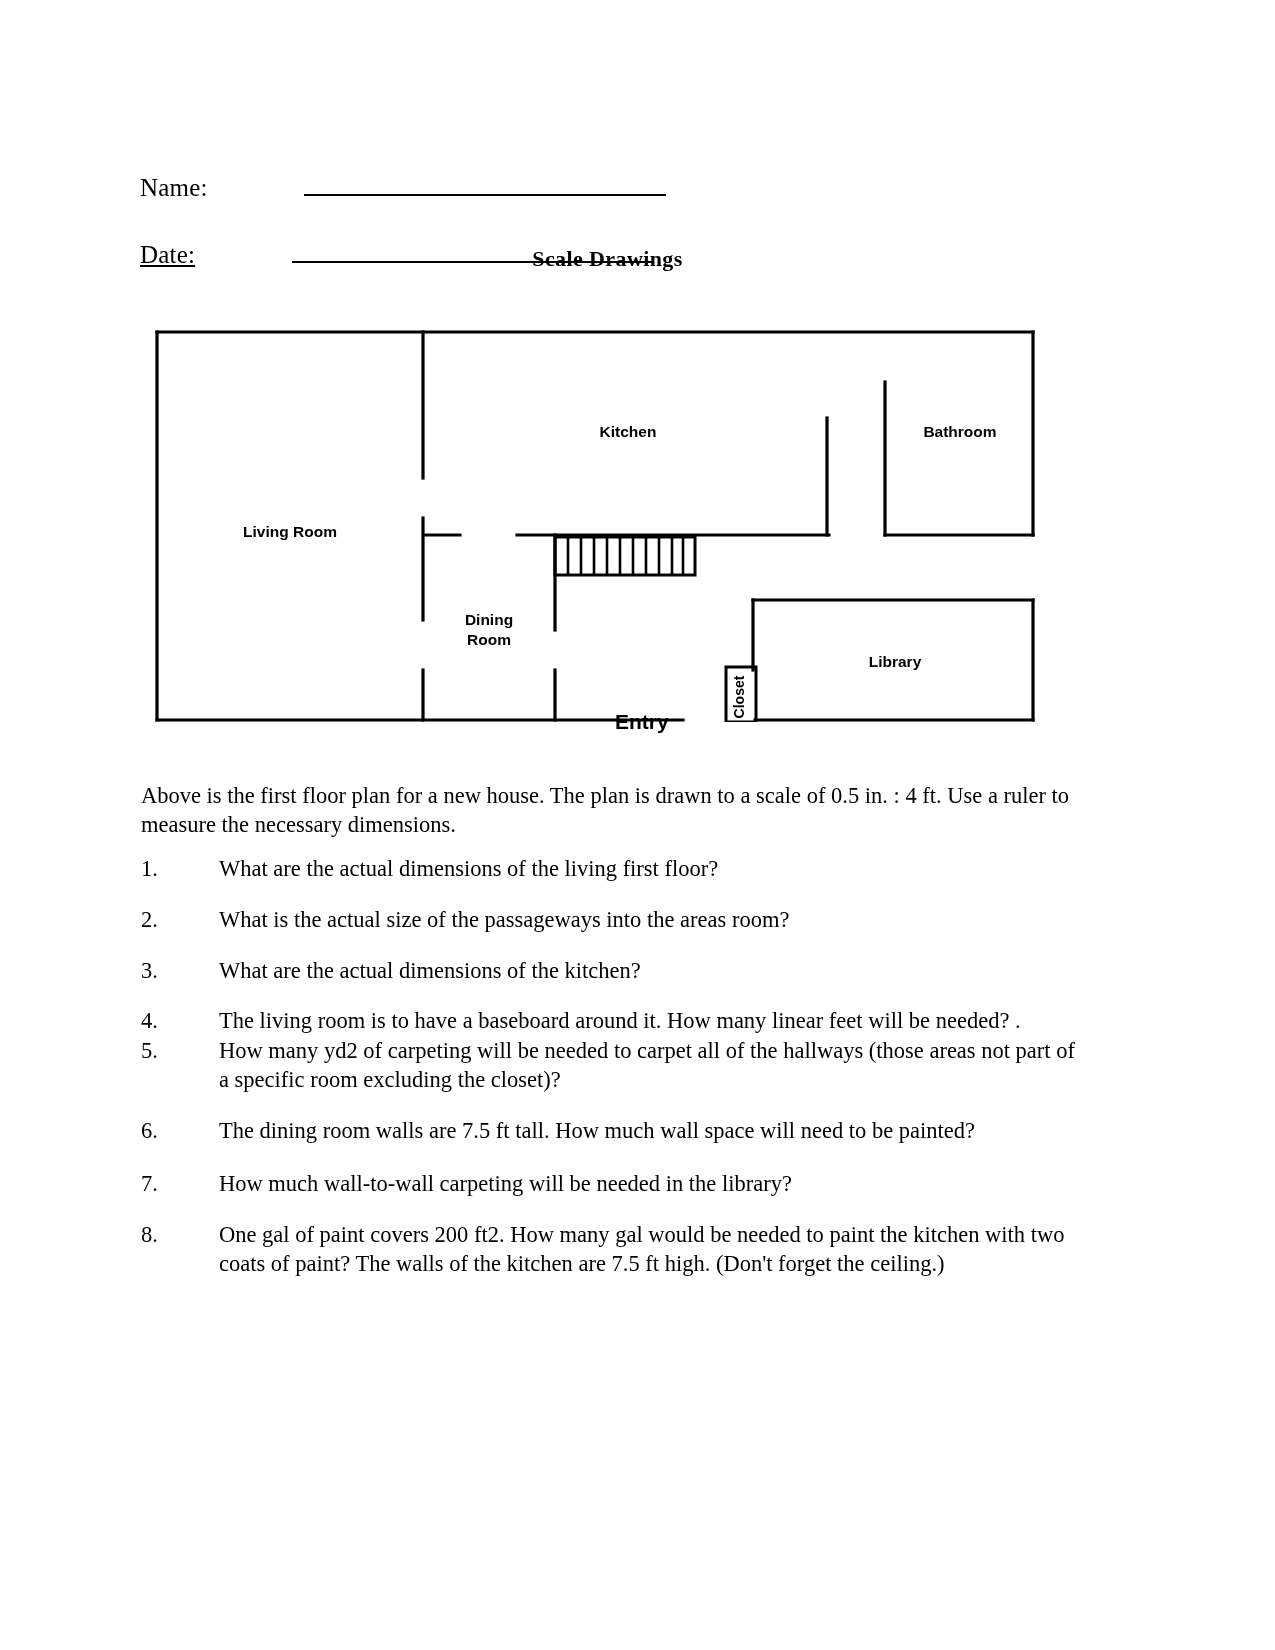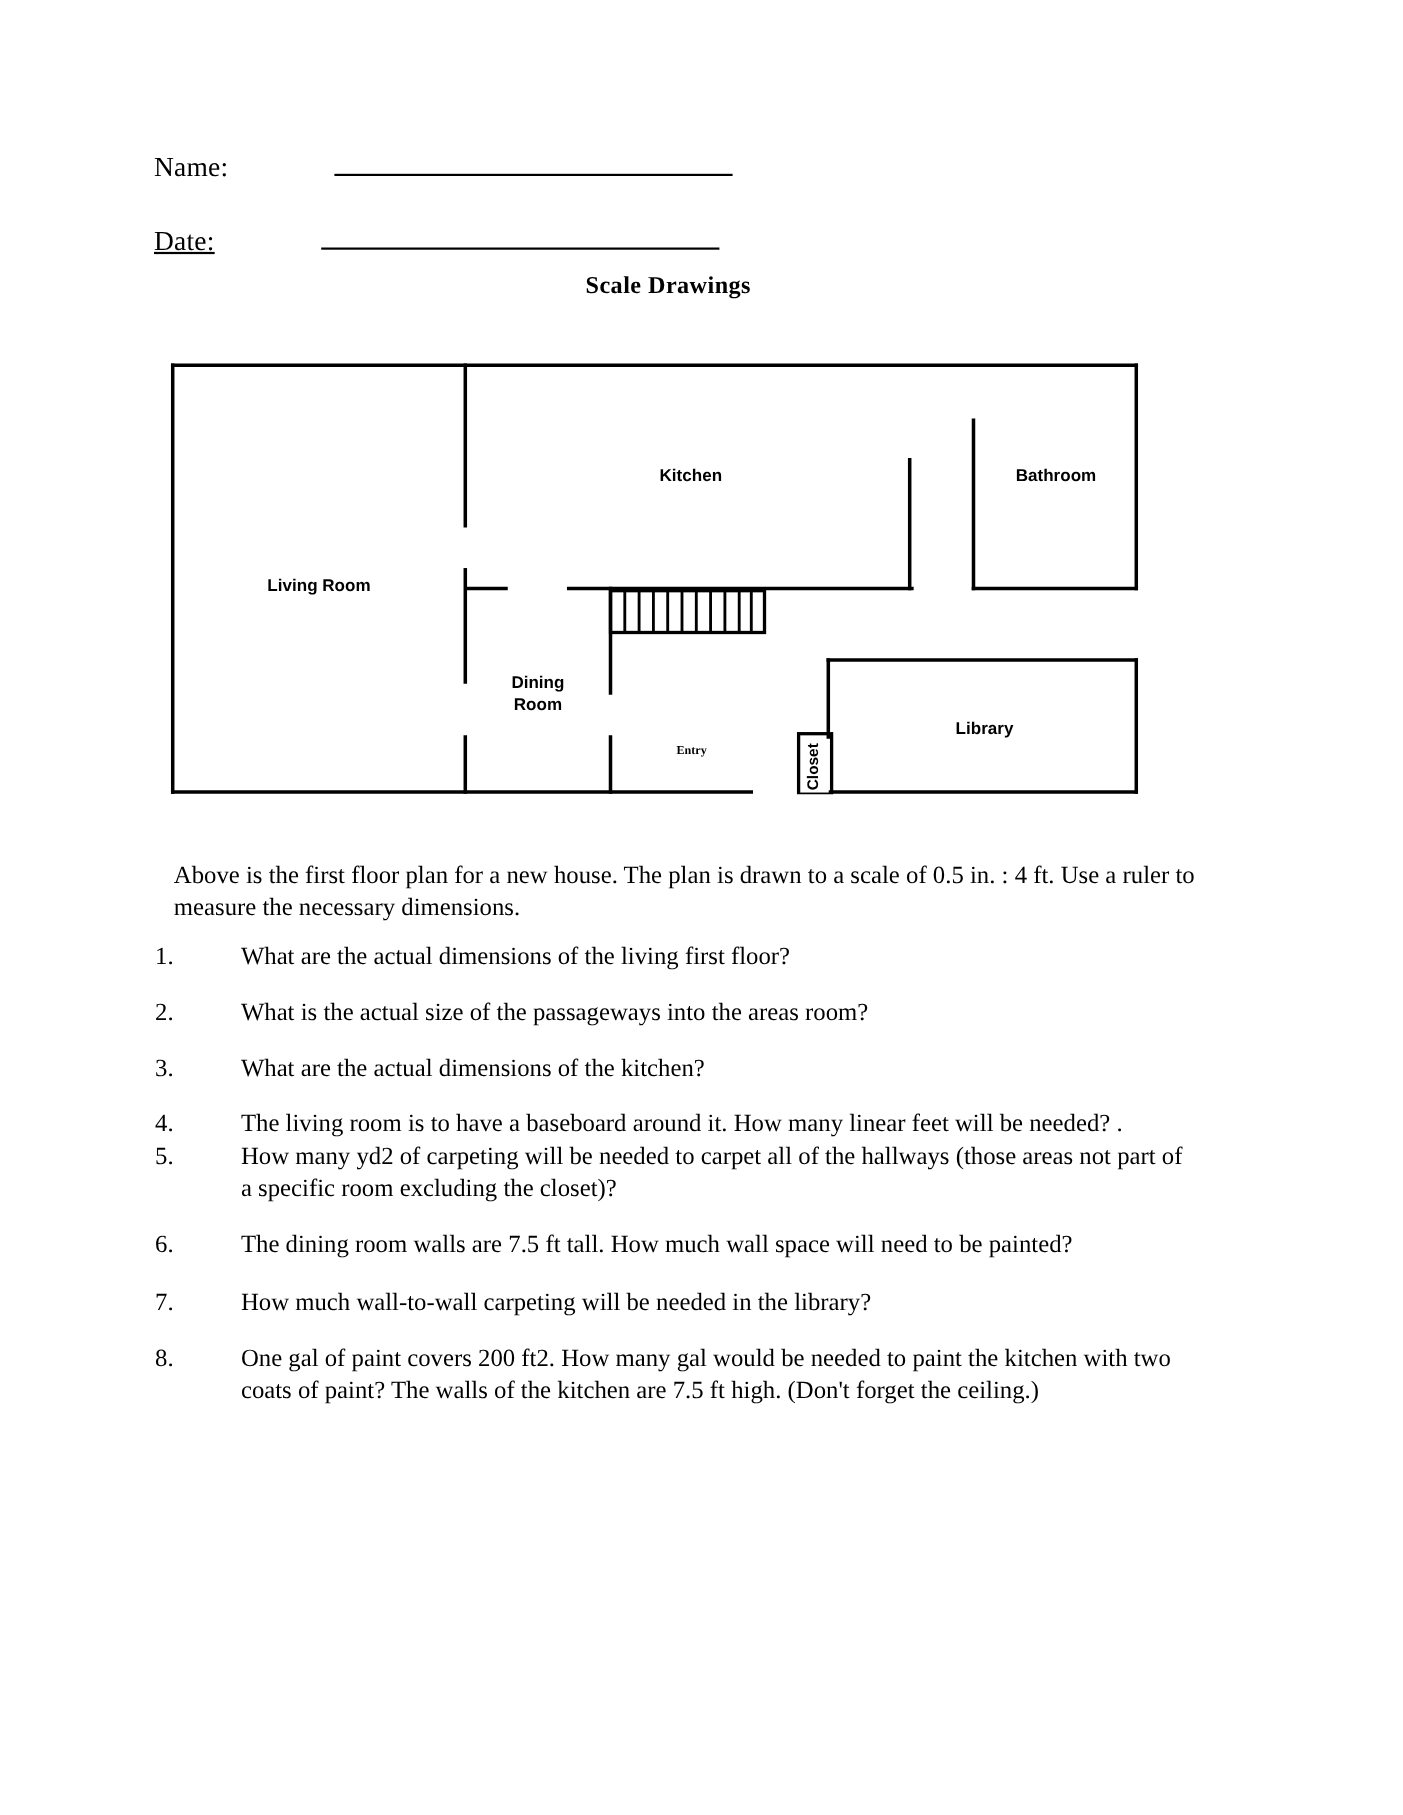--- a/index.html
+++ b/index.html
@@ -20,20 +20,21 @@
   .hdr-row {
     position: absolute;
     display: flex;
     align-items: baseline;
   }
   .hdr-label {
     font-family: "Liberation Serif", "DejaVu Serif", serif;
     font-size: 25px;
     line-height: 1;
     letter-spacing: 0.2px;
+    margin-top: 35px;
   }
   .hdr-rule {
     display: inline-block;
     border-bottom: 2.5px solid #000;
     height: 0;
   }
 
   #name-row { left: 140px; top: 140px; }
   #date-row { left: 140px; top: 207px; text-decoration: underline; }
   #name-row .hdr-rule { width: 362px; margin-left: 96px; }
@@ -73,35 +74,34 @@
   }
   .fp-label-sm {
     font-family: "Liberation Sans", "DejaVu Sans", sans-serif;
     font-weight: bold;
     font-size: 14px;
     fill: #000;
   }
   #entry-label {
     position: absolute;
     left: 615px;
-    top: 676px;
-    font-family: Liberation Serif, serif;
-    font-weight: bold;
-    font-size: 11px;
+    top: 710px;
+    font-family: Liberation Sans, sans-serif;
+    font-weight: bold;
+    font-size: 21px;
   }
 
   
   #intro {
     position: absolute;
     left: 141px;
     top: 782px;
     width: 930px;
     font-size: 22.5px;
     line-height: 1.28;
-    margin-left: 17px;
   }
 
   #questions {
     position: absolute;
     left: 141px;
     top: 855px;
     width: 935px;
   }
   .q-item {
     display: flex;

